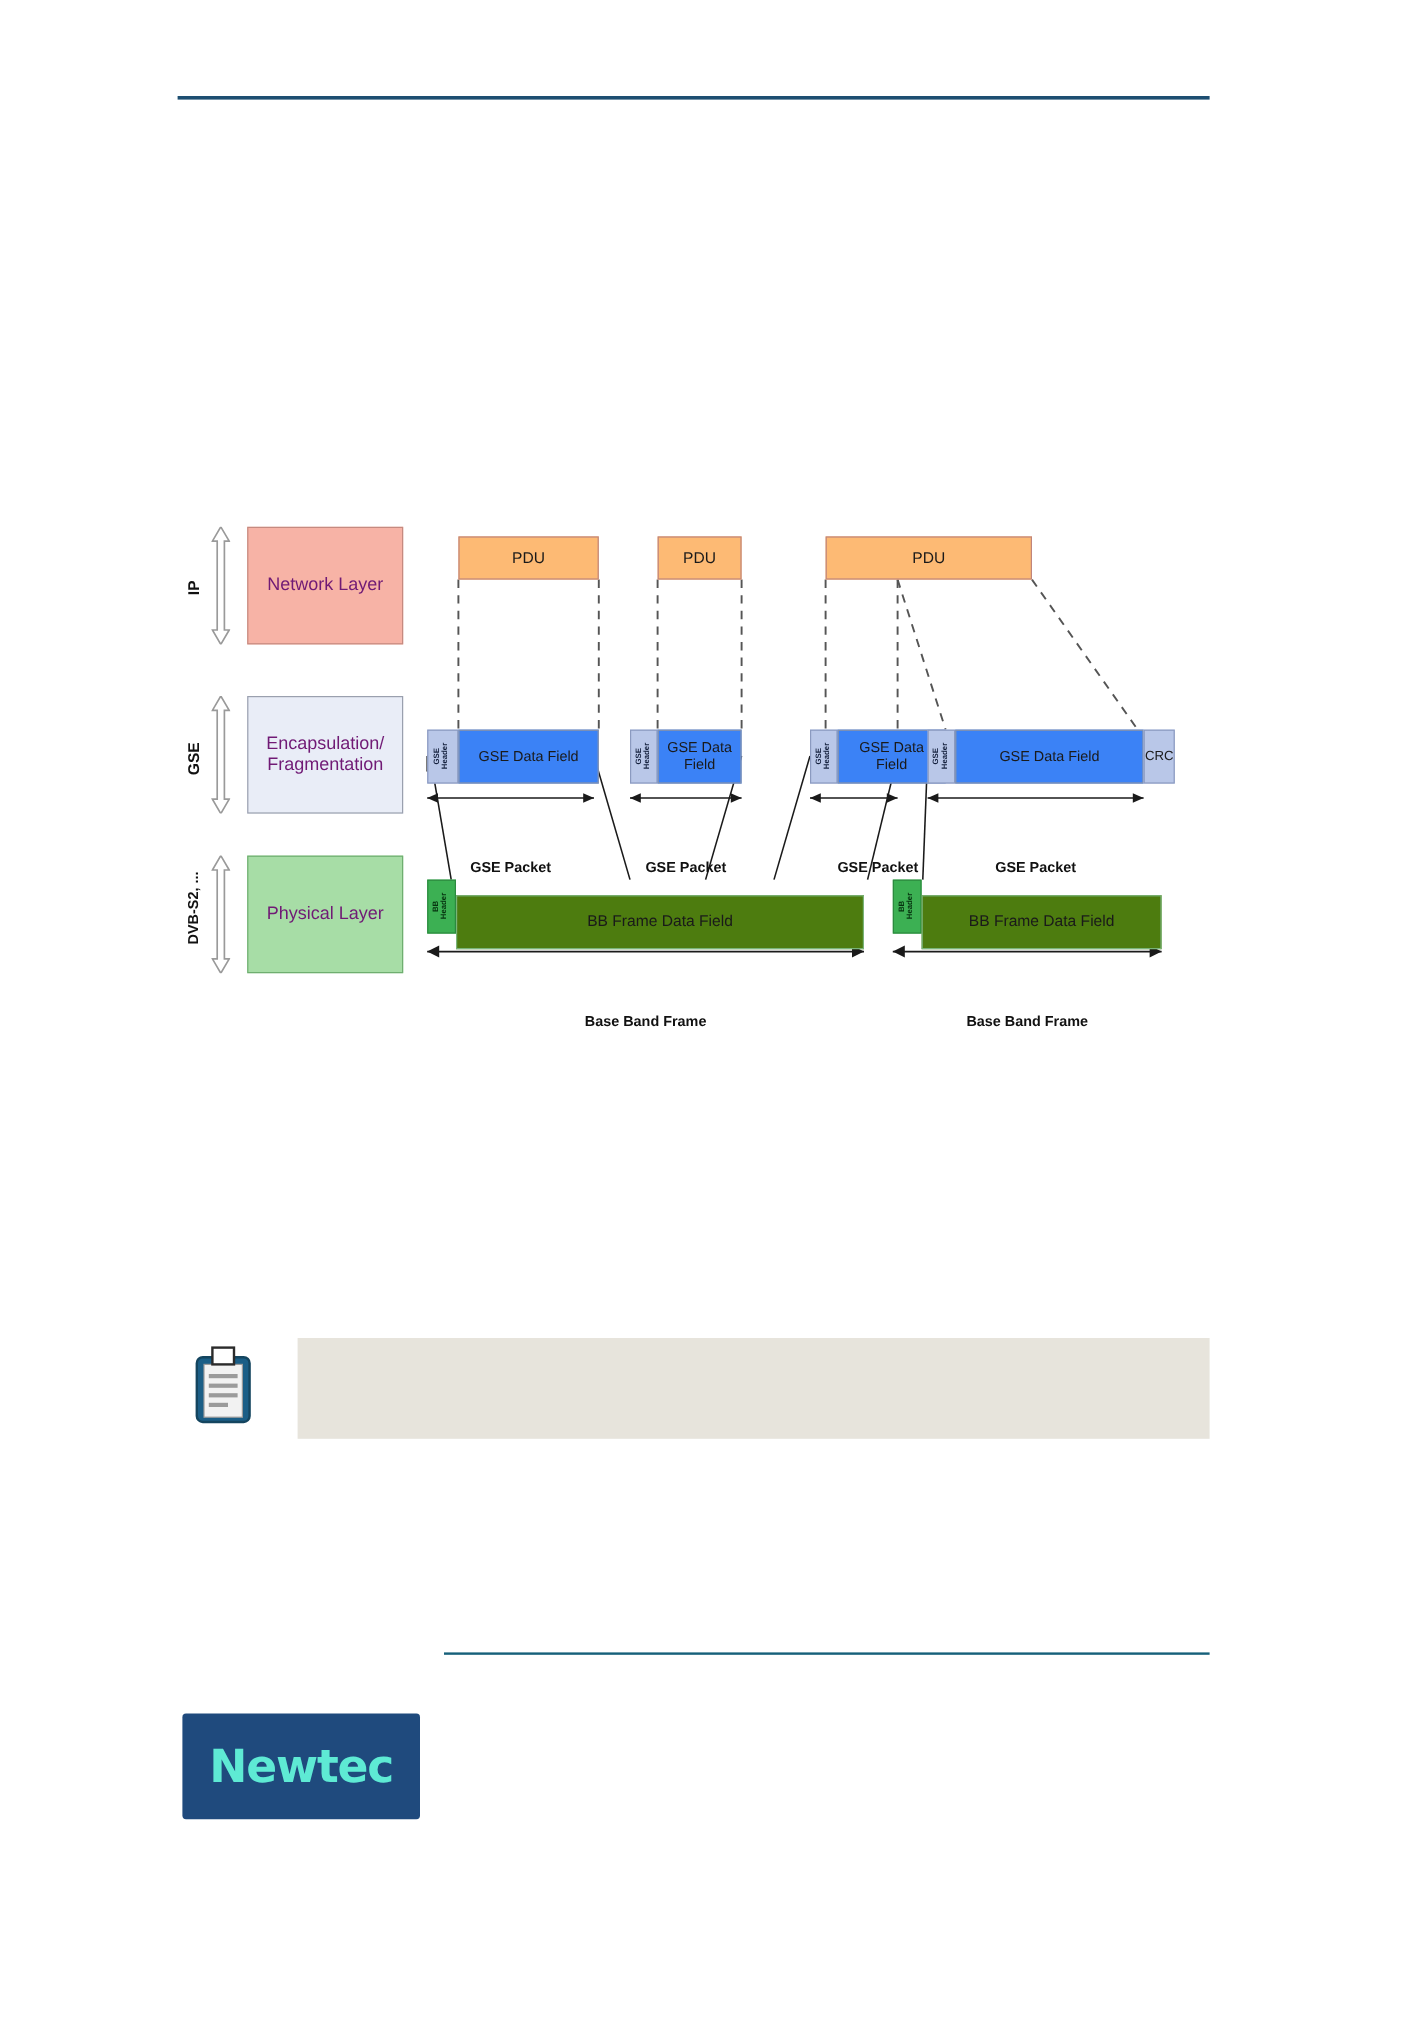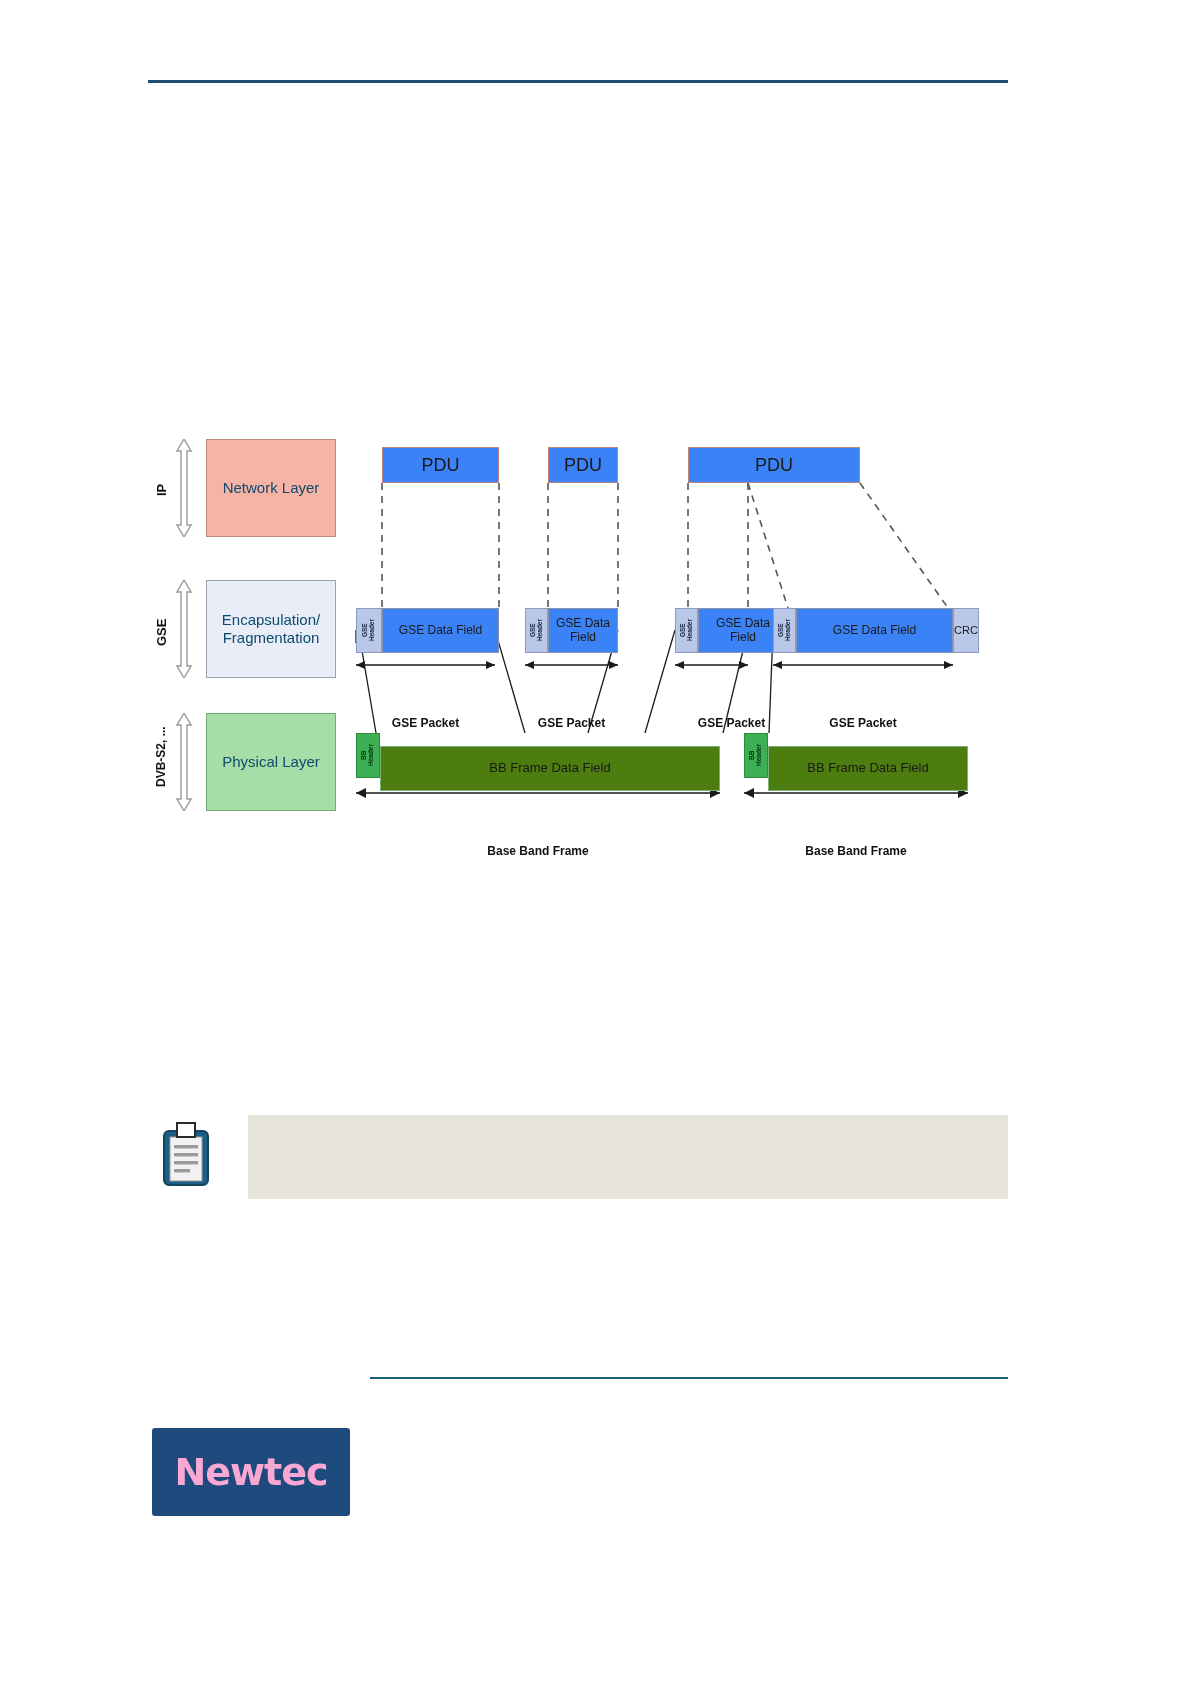--- a/index.html
+++ b/index.html
@@ -62,41 +62,41 @@
   .layer-box {
     position: absolute;
     border: 1px solid #9a9a9a;
     box-sizing: border-box;
     display: flex;
     align-items: center;
     justify-content: center;
     text-align: center;
     font-size: 15px;
     line-height: 1.2;
-    color: #0c4a6e;
+    color: #701a75;
     padding: 2px 4px;
   }
   .layer-network { background: #f7b3a6; border-color: #c58a80; }
   .layer-gse     { background: #e9edf7; border-color: #9aa0ae; }
   .layer-phys    { background: #a7dda6; border-color: #6fae70; }
 
   
   .blk {
     position: absolute;
     box-sizing: border-box;
     border: 1px solid #8d8d8d;
     display: flex;
     align-items: center;
     justify-content: center;
     text-align: center;
     font-size: 12px;
     line-height: 1.15;
     color: #1a1a1a;
   }
-  .pdu      { background: #3b82f6; border-color: #c0857b; font-size: 18px; }
+  .pdu      { background: #fdba74; border-color: #c0857b; font-size: 13px; }
   .gse-hdr  { background: #b9c7e8; border-color: #8b9ac0; }
   .gse-data { background: #3b82f6; border-color: #8b93a8; }
   .crc      { background: #b9c7e8; border-color: #8b9ac0; font-size: 11px; }
   .bb-hdr   { background: #3cb053; border-color: #2c8a3f; }
   .bb-data  { background: #4d7c0f; border-color: #79b478; font-size: 13px; margin-top: 13px; }
 
   .vtext {
     writing-mode: vertical-rl;
     transform: rotate(180deg);
     font-size: 6.5px;
@@ -159,21 +159,21 @@
     top: 1428px;
     width: 198px;
     height: 88px;
     background: #1f4a7d;
     border-radius: 3px;
     display: flex;
     align-items: center;
     justify-content: center;
   }
   .logo-text {
-    color: #f9a8d4;
+    color: #5eead4;
     font-family: "DejaVu Sans", sans-serif;
     font-weight: bold;
     font-size: 38px;
     letter-spacing: -1px;
   }
 </style>
 </head>
 <body>
 
 <div class="header-rule"></div>

